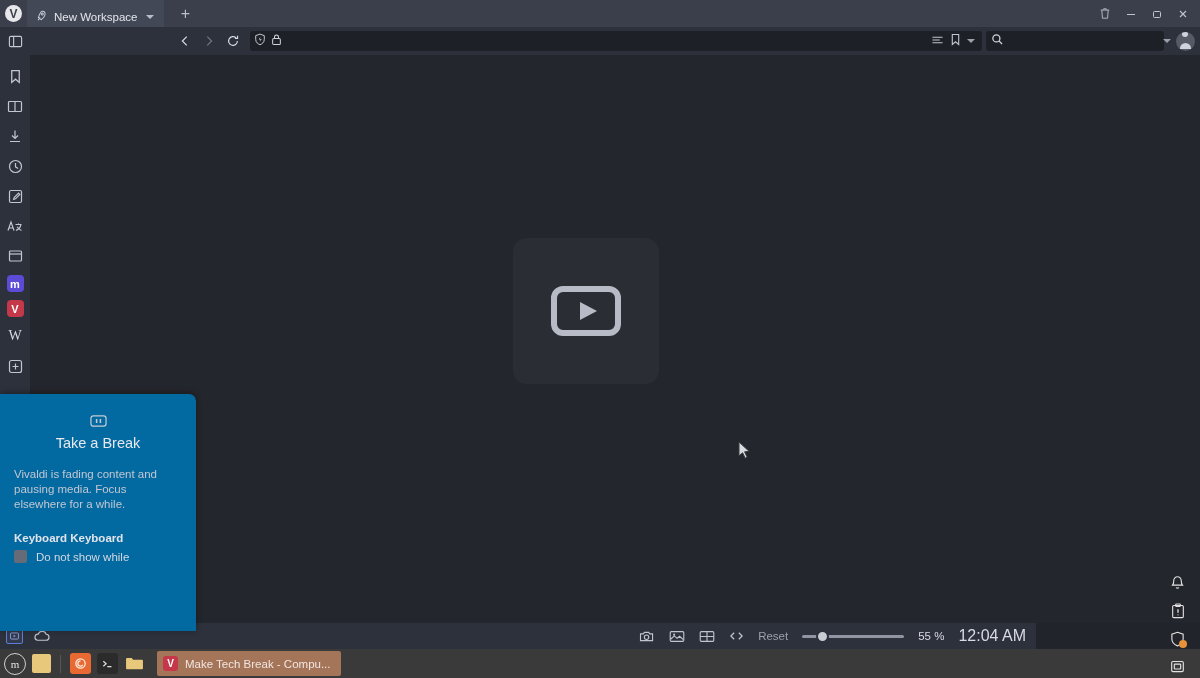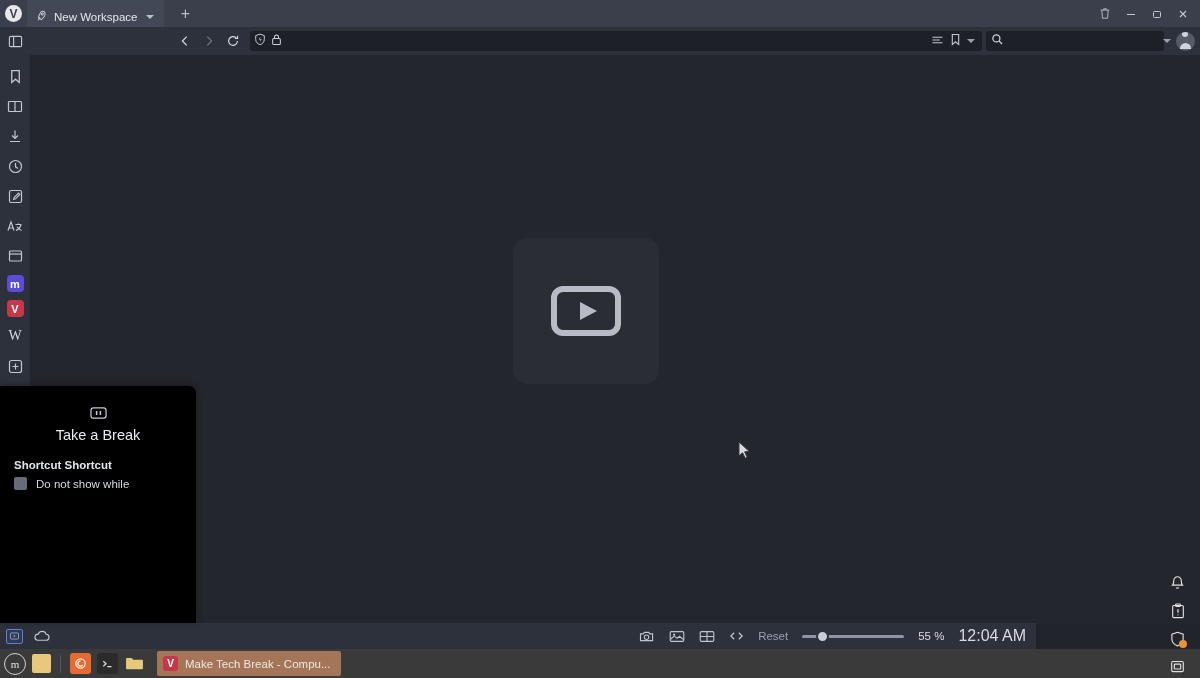--- a/index.html
+++ b/index.html
@@ -129,22 +129,22 @@
   .video-placeholder {
     position: absolute; left: 483px; top: 183px;
     width: 146px; height: 146px;
     background: #2a2d34; border-radius: 14px;
     display: flex; align-items: center; justify-content: center;
   }
   .video-icon { width: 72px; height: 52px; }
 
   
   .break-panel {
-    position: absolute; left: 0; top: 386px; width: 196px; height: 237px;
-    background: #000000;
+    position: absolute; left: 0; top: 394px; width: 196px; height: 237px;
+    background: #0369a1;
     border-top-right-radius: 7px;
     box-shadow: 0 -1px 6px rgba(0,0,0,.35);
     padding: 20px 14px 0 14px;
     display: flex; flex-direction: column; align-items: stretch;
     z-index: 5;
   }
   .break-pause-icon { display: flex; justify-content: center; margin-bottom: 7px; color: #c7cbd5; }
   .break-title {
     text-align: center; font-size: 14.5px; color: #e7e9ee; font-weight: 400;
     margin-bottom: 16px;
@@ -422,21 +422,22 @@
   </div>
 
   <div class="break-panel">
     <div class="break-pause-icon">
       <svg width="17" height="14" viewBox="0 0 18 14" fill="none" stroke="#c7cbd5" stroke-width="1.3">
         <rect x="1" y="1.5" width="16" height="11" rx="2.5"></rect>
         <path d="M7 5v4M11 5v4" stroke-width="1.6"></path>
       </svg>
     </div>
     <div class="break-title">Take a Break</div>
-    <div class="break-label">Shortcut Shortcut</div>
+    <div class="break-desc">Vivaldi is fading content and pausing media. Focus elsewhere for a while.</div>
+    <div class="break-label">Keyboard Keyboard</div>
     <div class="checkbox-row">
       <span class="checkbox-box"></span>
       <span class="checkbox-label">Do not show while</span>
     </div>
   </div>
 
   <div class="statusbar">
     <div class="sb-left">
       <div class="sb-video-btn">
         <svg width="9" height="8" viewBox="0 0 10 8" fill="none" stroke="#8da4e0" stroke-width="1">

